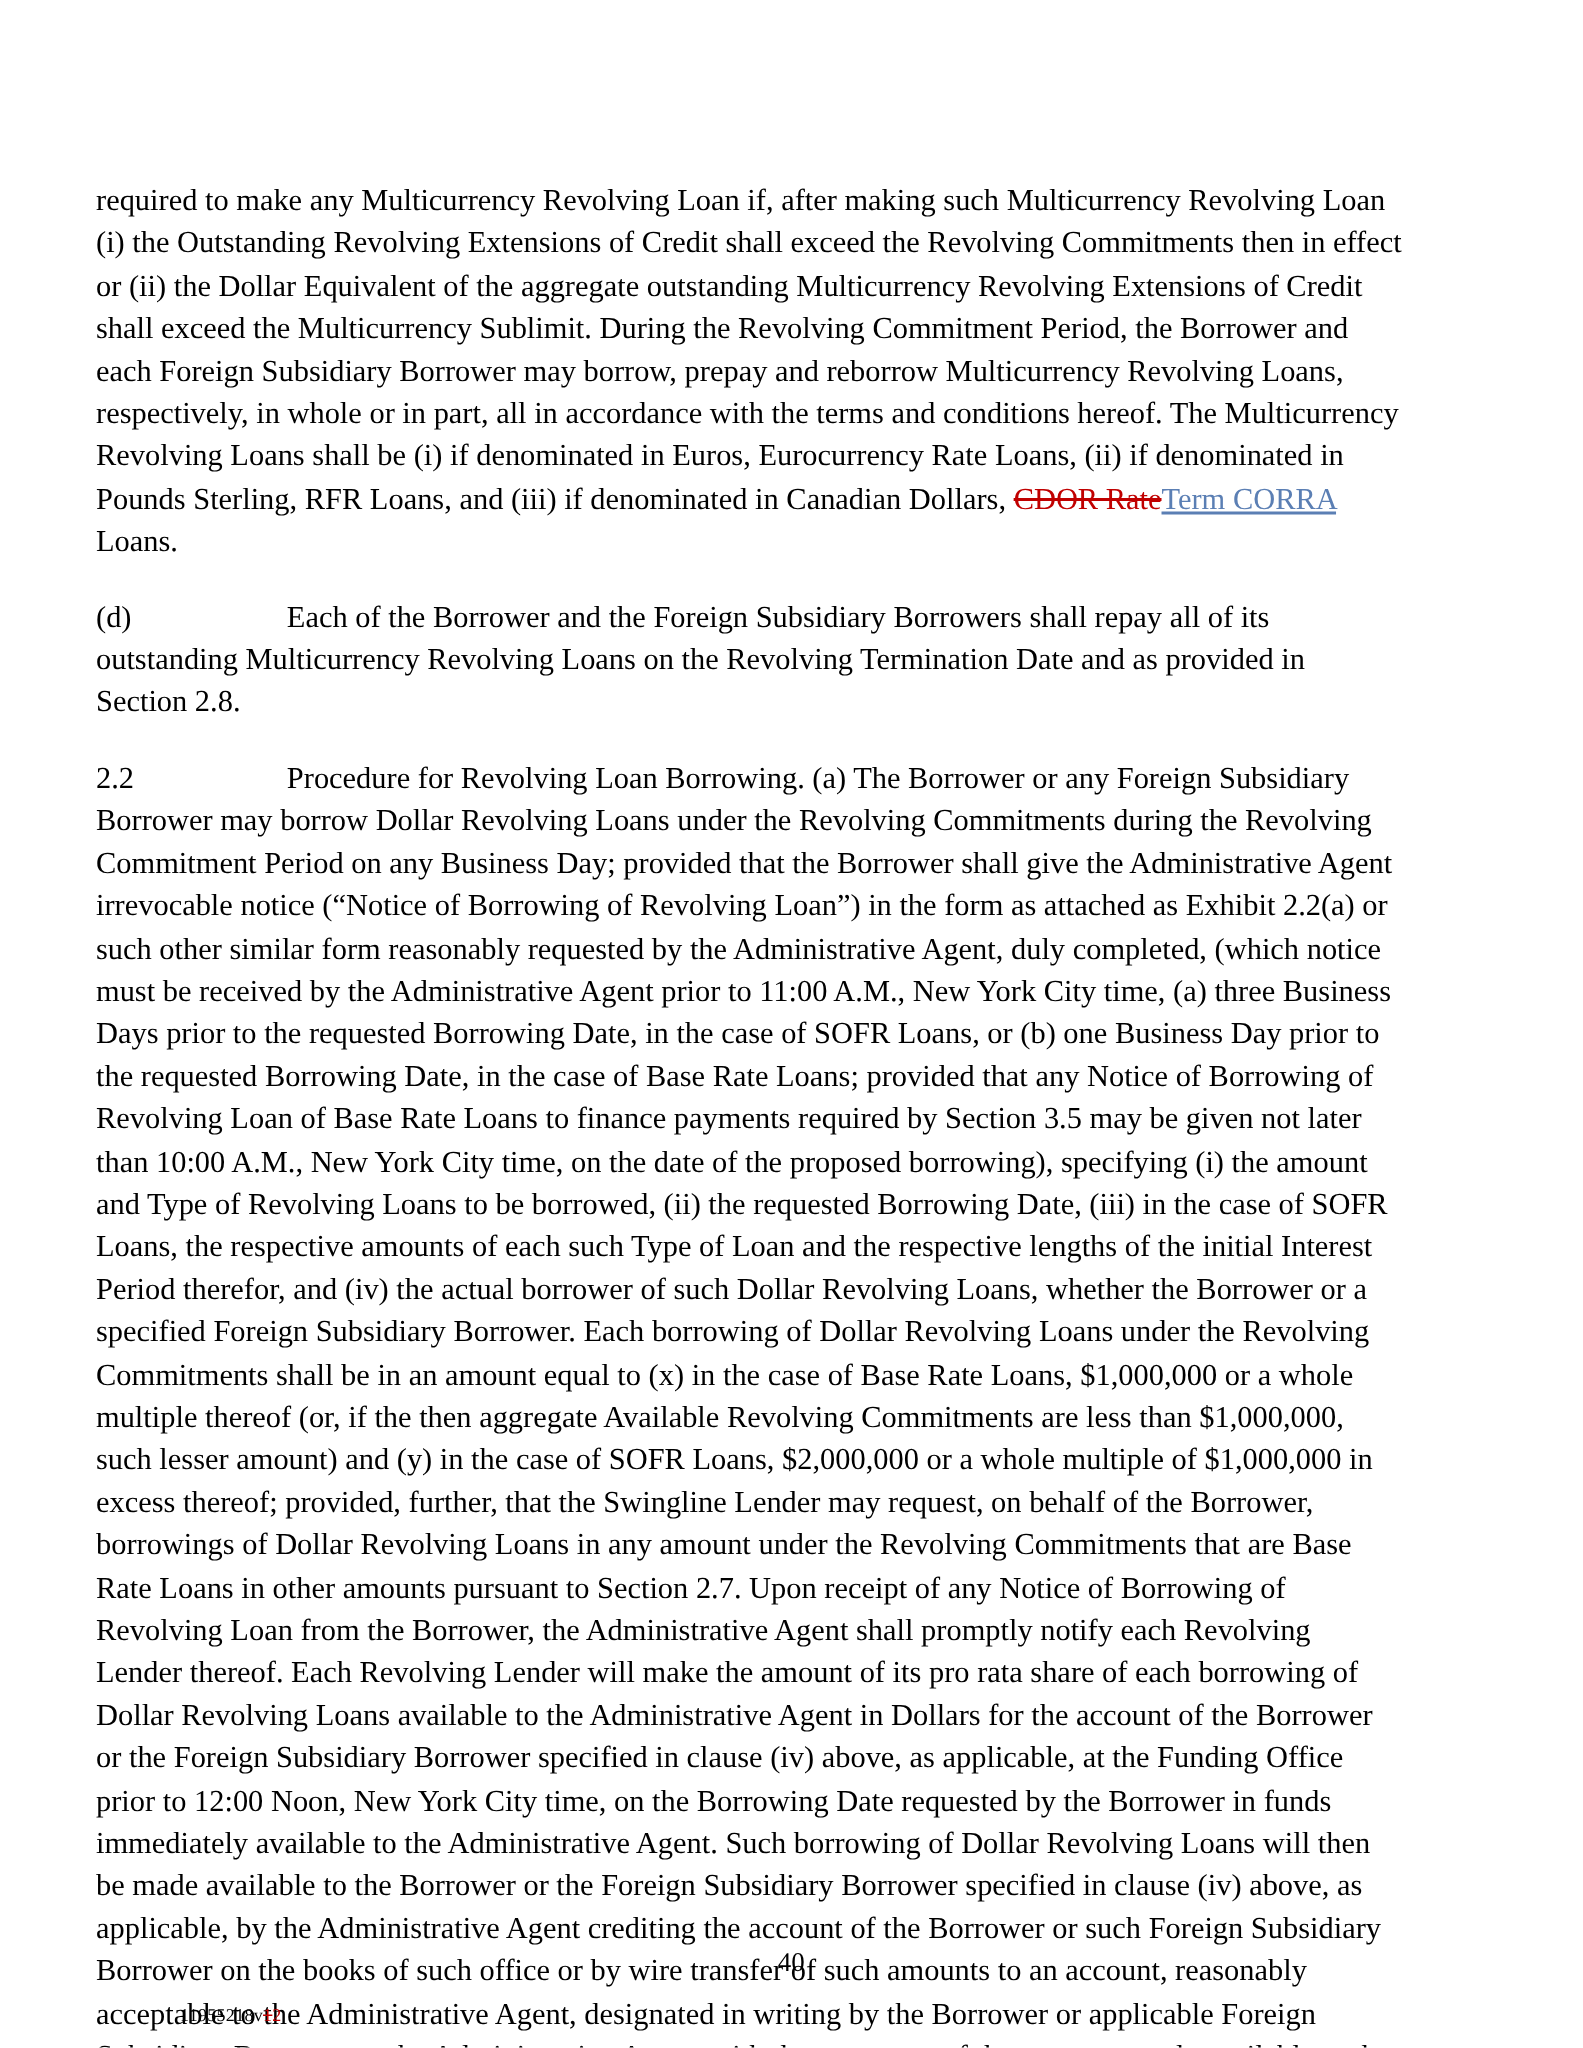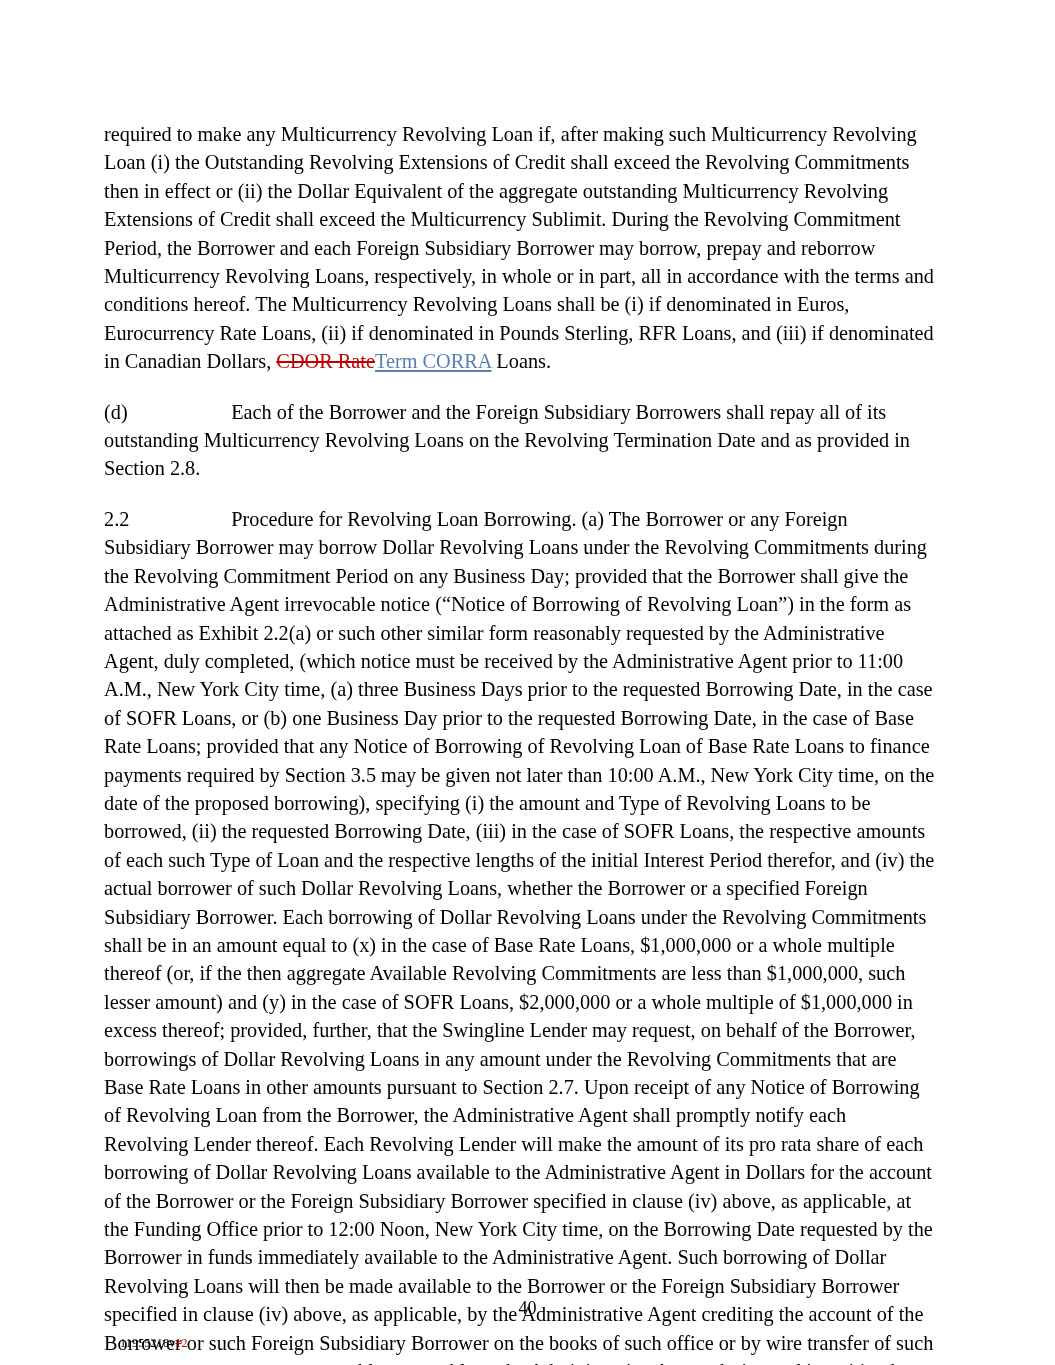--- a/index.html
+++ b/index.html
@@ -11,21 +11,21 @@
     width: 1055px;
     height: 1365px;
     font-family: "Liberation Serif", serif;
     color: #000000;
   }
   .page {
     position: relative;
     width: 1055px;
     height: 1365px;
     box-sizing: border-box;
-    padding: 120px 120px 40px 104px;
+    padding: 120px 120px 40px 64px;
   }
   .doc-body {
     font-size: 20.3px;
     line-height: 1.40;
     text-align: left;
   }
   p.para {
     margin: 0 0 22px 0;
   }
   .indent-num {

